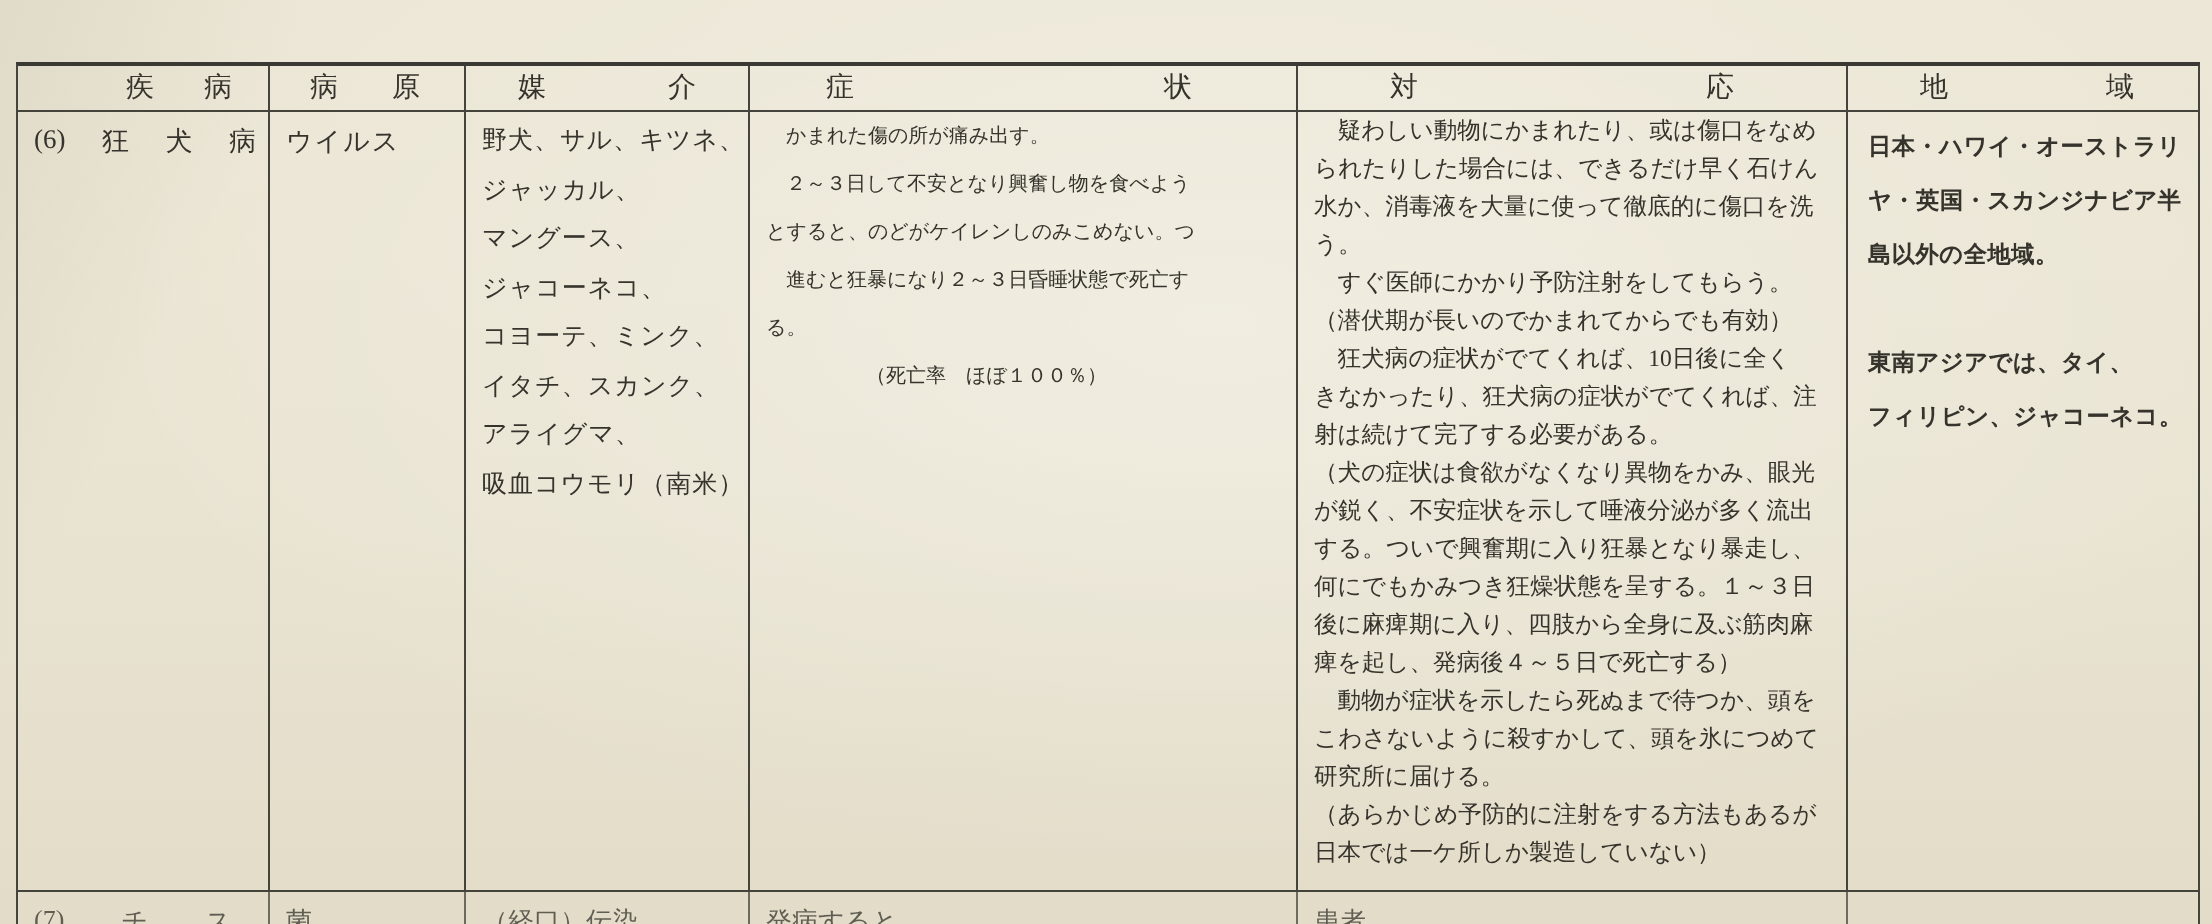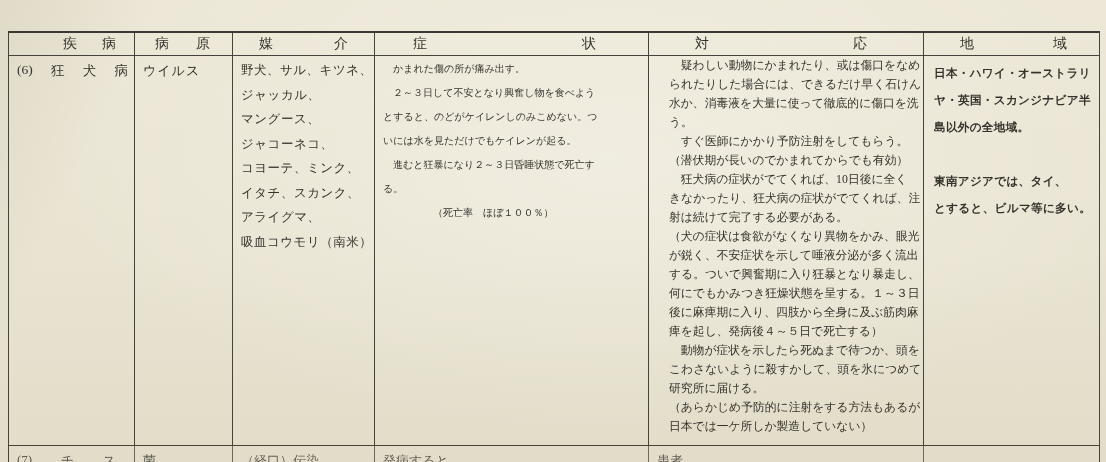--- a/index.html
+++ b/index.html
@@ -33,21 +33,21 @@
   .header-row .c6{padding:0 32px 0 36px;}
   .body-row{height:390px;border-bottom:1px solid #45443c;}
   .ln{white-space:pre;}
   .disease-cell{display:flex;justify-content:space-between;padding:6px 6px 0 8px;font-size:13.5px;}
   .pathogen-cell{padding:6px 0 0 8px;font-size:13px;letter-spacing:1px;font-family:Liberation Serif, serif;}
   .vector-cell{padding:2px 0 0 8px;font-size:12.5px;}
   .vector-cell .ln{line-height:24.5px;letter-spacing:0.5px;}
   .symptom-cell{padding:1px 0 0 8px;font-size:10px;}
   .symptom-cell .ln{line-height:24px;letter-spacing:0;}
   .response-cell{padding:0 0 0 8px;font-size:11.8px;}
-  .response-cell .ln{line-height:19px;letter-spacing:0;margin-left:12px;}
+  .response-cell .ln{line-height:19px;letter-spacing:0;}
   .region-cell{padding:4px 0 0 10px;font-size:11.6px;font-weight:bold;}
   .region-cell .ln{line-height:27px;letter-spacing:0.3px;}
   .partial-row{height:18px;}
   .partial-row .cell{padding:6px 0 0 8px;font-size:13px;white-space:pre;opacity:0.75;}
   .partial-row .c1{display:flex;justify-content:space-between;padding-right:18px;}
 </style>
 </head>
 <body>
 
 <div id="page">
@@ -95,21 +95,20 @@
           <div class="ln">ジャコーネコ、</div>
           <div class="ln">コヨーテ、ミンク、</div>
           <div class="ln">イタチ、スカンク、</div>
           <div class="ln">アライグマ、</div>
           <div class="ln">吸血コウモリ（南米）</div>
         </div>
       <div class="cell c4 symptom-cell">
           <div class="ln">　かまれた傷の所が痛み出す。</div>
           <div class="ln">　２～３日して不安となり興奮し物を食べよう</div>
           <div class="ln">とすると、のどがケイレンしのみこめない。つ</div>
-          <div class="ln">いには水を見ただけでもケイレンが起る。</div>
           <div class="ln">　進むと狂暴になり２～３日昏睡状態で死亡す</div>
           <div class="ln">る。</div>
           <div class="ln">　　　　　（死亡率　ほぼ１００％）</div>
         </div>
       <div class="cell c5 response-cell">
           <div class="ln">　疑わしい動物にかまれたり、或は傷口をなめ</div>
           <div class="ln">られたりした場合には、できるだけ早く石けん</div>
           <div class="ln">水か、消毒液を大量に使って徹底的に傷口を洗</div>
           <div class="ln">う。</div>
           <div class="ln">　すぐ医師にかかり予防注射をしてもらう。</div>
@@ -128,21 +127,21 @@
           <div class="ln">研究所に届ける。</div>
           <div class="ln">（あらかじめ予防的に注射をする方法もあるが</div>
           <div class="ln">日本では一ケ所しか製造していない）</div>
         </div>
       <div class="cell c6 region-cell">
           <div class="ln">日本・ハワイ・オーストラリ</div>
           <div class="ln">ヤ・英国・スカンジナビア半</div>
           <div class="ln">島以外の全地域。</div>
           <div class="ln">&nbsp;</div>
           <div class="ln">東南アジアでは、タイ、</div>
-          <div class="ln">とすると、ビルマ等に多い。</div>
+          <div class="ln">フィリピン、ジャコーネコ。</div>
         </div>
     </div>
 
     <div class="row partial-row">
       <div class="cell c1"><span>(7)</span><span>チ</span><span>ス</span></div>
       <div class="cell c2">菌</div>
       <div class="cell c3">（経口）伝染</div>
       <div class="cell c4">発病すると</div>
       <div class="cell c5">患者、</div>
       <div class="cell c6"></div>

